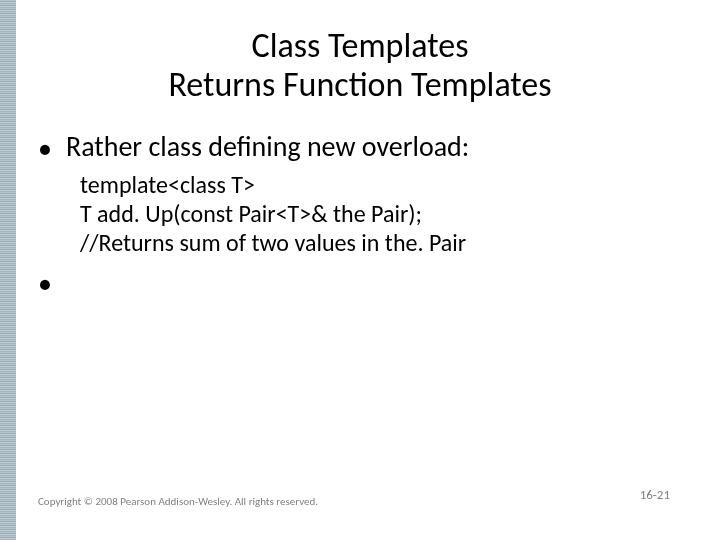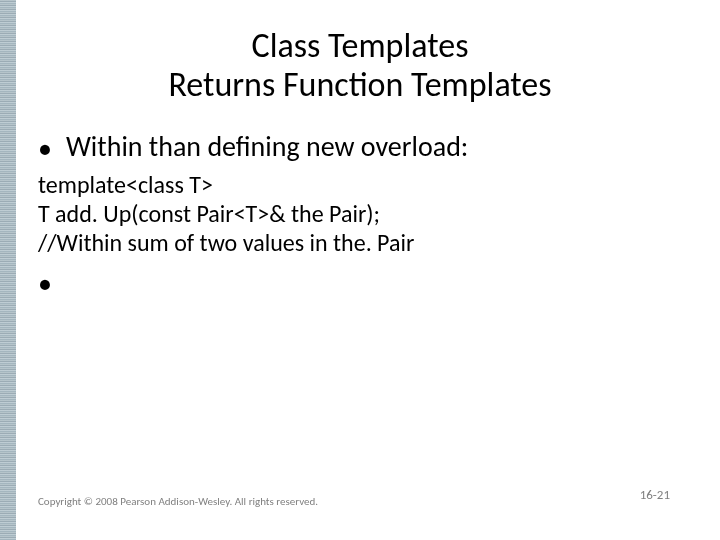--- a/index.html
+++ b/index.html
@@ -66,20 +66,21 @@
     font-size: 28px;
     line-height: 1.2;
     margin-right: 14px;
     margin-top: 2px;
   }
   .bullet-text {
     font-size: 28px;
     line-height: 1.2;
   }
   .code-block {
+    margin-left: 42px;
     font-size: 24px;
     line-height: 1.22;
     margin-top: 2px;
     margin-bottom: 8px;
   }
   .code-line {
     display: block;
   }
   .code-line.indent {
     padding-left: 170px;
@@ -108,27 +109,27 @@
 
   <div class="title-block">
     <div class="title-line">Class Templates</div>
     <div class="title-line">Returns Function Templates</div>
   </div>
 
   <div class="body">
 
     <div class="bullet-row">
       <div class="bullet-dot">•</div>
-      <div class="bullet-text">Within than defining new overload:</div>
+      <div class="bullet-text">Rather class defining new overload:</div>
     </div>
 
     <div class="code-block">
       <span class="code-line">template&lt;class T&gt;</span>
       <span class="code-line">T add. Up(const Pair&lt;T&gt;&amp; the Pair);</span>
-      <span class="code-line">//Within sum of two values in the. Pair</span>
+      <span class="code-line">//Returns sum of two values in the. Pair</span>
     </div>
 
     <div class="bullet-row">
       <div class="bullet-dot">•</div>
     </div>
 
   </div>
 
   <div class="footer-left">Copyright © 2008 Pearson Addison-Wesley. All rights reserved.</div>
   <div class="footer-right">16-21</div>

